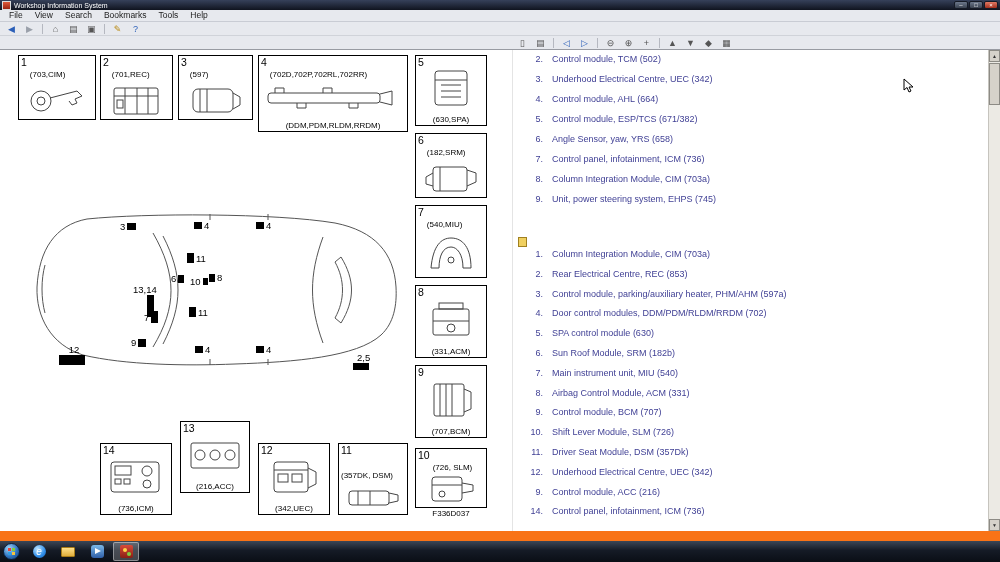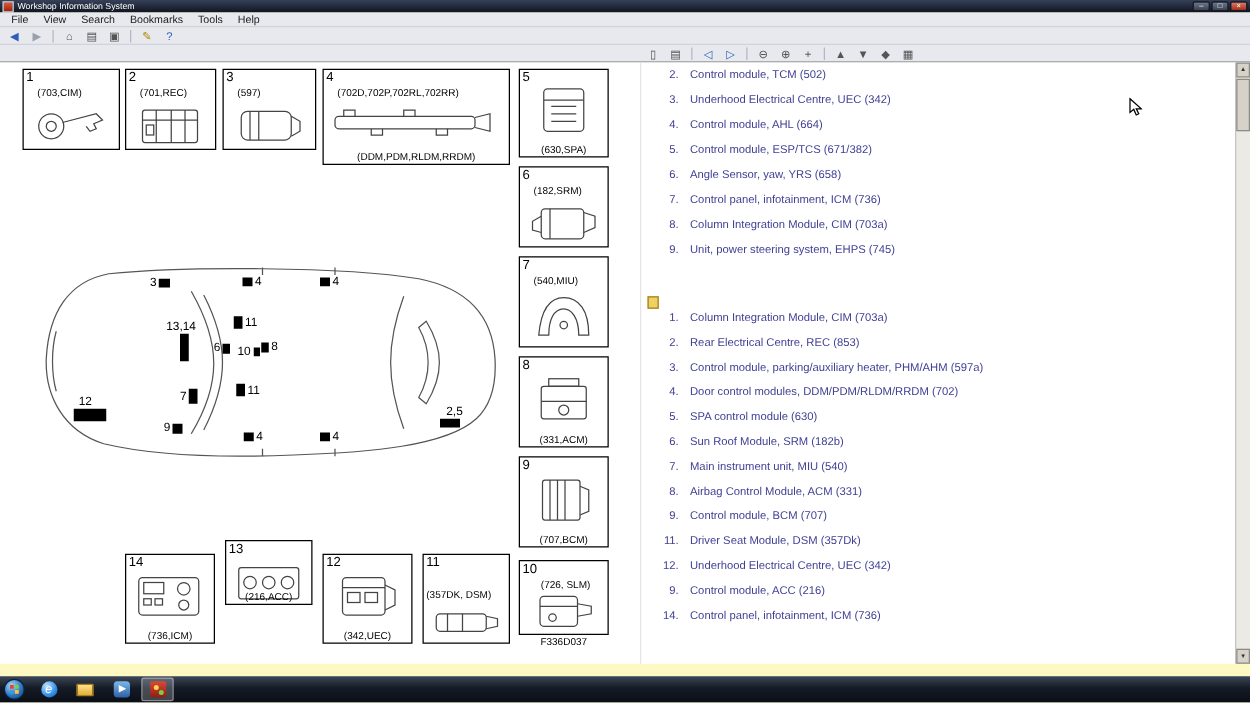--- a/index.html
+++ b/index.html
@@ -1,16 +1,16 @@
 <!DOCTYPE html>
 <html><head>
 <meta charset="utf-8">
 <style>
   html,body{margin:0;padding:0;background:#888;}
-  .screen{position:relative;width:1000px;height:562px;overflow:hidden;background:#fef9c3;
+  .screen{position:relative;width:1000px;height:562px;overflow:hidden;background:#f97316;
           font-family:"Liberation Sans",sans-serif;-webkit-font-smoothing:antialiased;}
 
   
   .titlebar{position:absolute;left:0;top:0;width:100%;height:10px;box-sizing:border-box;
             background:linear-gradient(#36415a,#10141f);color:#fff;font-size:7px;
             display:flex;align-items:center;padding:0 2px;}
   .app-ico{width:7px;height:7px;background:linear-gradient(#e05a3a,#9c2413);border:1px solid #ddd;
            margin-right:3px;flex:none;}
   .title-text{flex:1;line-height:9px;white-space:nowrap;}
   .winbtns{display:flex;gap:1px;}
@@ -57,21 +57,21 @@
   .clabel{font-size:8px;line-height:9px;padding-top:13px;}
   .cart{display:block;margin:1px auto 0;}
   .cart *{fill:none;stroke:#444;stroke-width:1;}
   .cbox-foot{position:absolute;bottom:1px;left:0;right:0;text-align:center;font-size:8px;line-height:9px;}
   .figure-id{position:absolute;font-size:8px;color:#000;}
 
   
   .car-area{position:absolute;left:25px;top:155px;width:380px;height:170px;}
   .car-svg *{fill:none;stroke:#555;stroke-width:1;}
   .mk{position:absolute;display:flex;align-items:center;gap:2px;font-size:9.5px;color:#000;line-height:9px;}
-  .mk.col{flex-direction:column;align-items:flex-start;gap:1px;}
+  .mk.col{flex-direction:column;align-items:center;gap:1px;margin-top:28px;}
   .mk .sq{display:inline-block;background:#000;width:8px;height:7px;}
 
   
   .doc-list{position:absolute;left:14px;}
   .li{display:flex;align-items:flex-start;font-size:9px;color:#3f3f94;}
   .pbus-list .li{height:20px;}
   .ibus-list .li{height:19.8px;}
   .linum{width:16px;text-align:right;margin-right:9px;flex:none;}
   .section-bar{position:absolute;left:5px;top:171px;width:450px;height:12px;box-sizing:border-box;
                background:linear-gradient(#9cc8e8,#4e8fc4);border:1px solid #30679c;color:#fff;
@@ -296,21 +296,21 @@
           <rect x="4" y="6" width="48" height="30" rx="3"></rect>
             <rect x="8" y="10" width="16" height="9"></rect>
           <rect x="8" y="23" width="6" height="5"></rect>
             <rect x="17" y="23" width="6" height="5"></rect>
           <circle cx="40" cy="15" r="5"></circle>
             <circle cx="40" cy="28" r="4"></circle>
         </svg>
         <div class="cbox-foot">(736,ICM)</div>
       </div>
 
-      <div class="cbox" style="left:180px;top:382px;width:70px;height:52px">
+      <div class="cbox" style="left:180px;top:371px;width:70px;height:72px">
         <div class="cbox-head">
             <span class="cnum">13</span>
           </div>
         <svg class="cart" width="56" height="42" viewBox="0 0 56 42">
           <rect x="4" y="9" width="48" height="25" rx="2"></rect>
           <circle cx="13" cy="21" r="5"></circle>
             <circle cx="28" cy="21" r="5"></circle>
             <circle cx="43" cy="21" r="5"></circle>
         </svg>
         <div class="cbox-foot">(216,ACC)</div>
@@ -503,20 +503,24 @@
             <span class="linum">7.</span>
             <span class="litext">Main instrument unit, MIU (540)</span>
           </div>
         <div class="li">
             <span class="linum">8.</span>
             <span class="litext">Airbag Control Module, ACM (331)</span>
           </div>
         <div class="li">
             <span class="linum">9.</span>
             <span class="litext">Control module, BCM (707)</span>
+          </div>
+        <div class="li">
+            <span class="linum">10.</span>
+            <span class="litext">Shift Lever Module, SLM (726)</span>
           </div>
         <div class="li">
             <span class="linum">11.</span>
             <span class="litext">Driver Seat Module, DSM (357Dk)</span>
           </div>
         <div class="li">
             <span class="linum">12.</span>
             <span class="litext">Underhood Electrical Centre, UEC (342)</span>
           </div>
         <div class="li">

